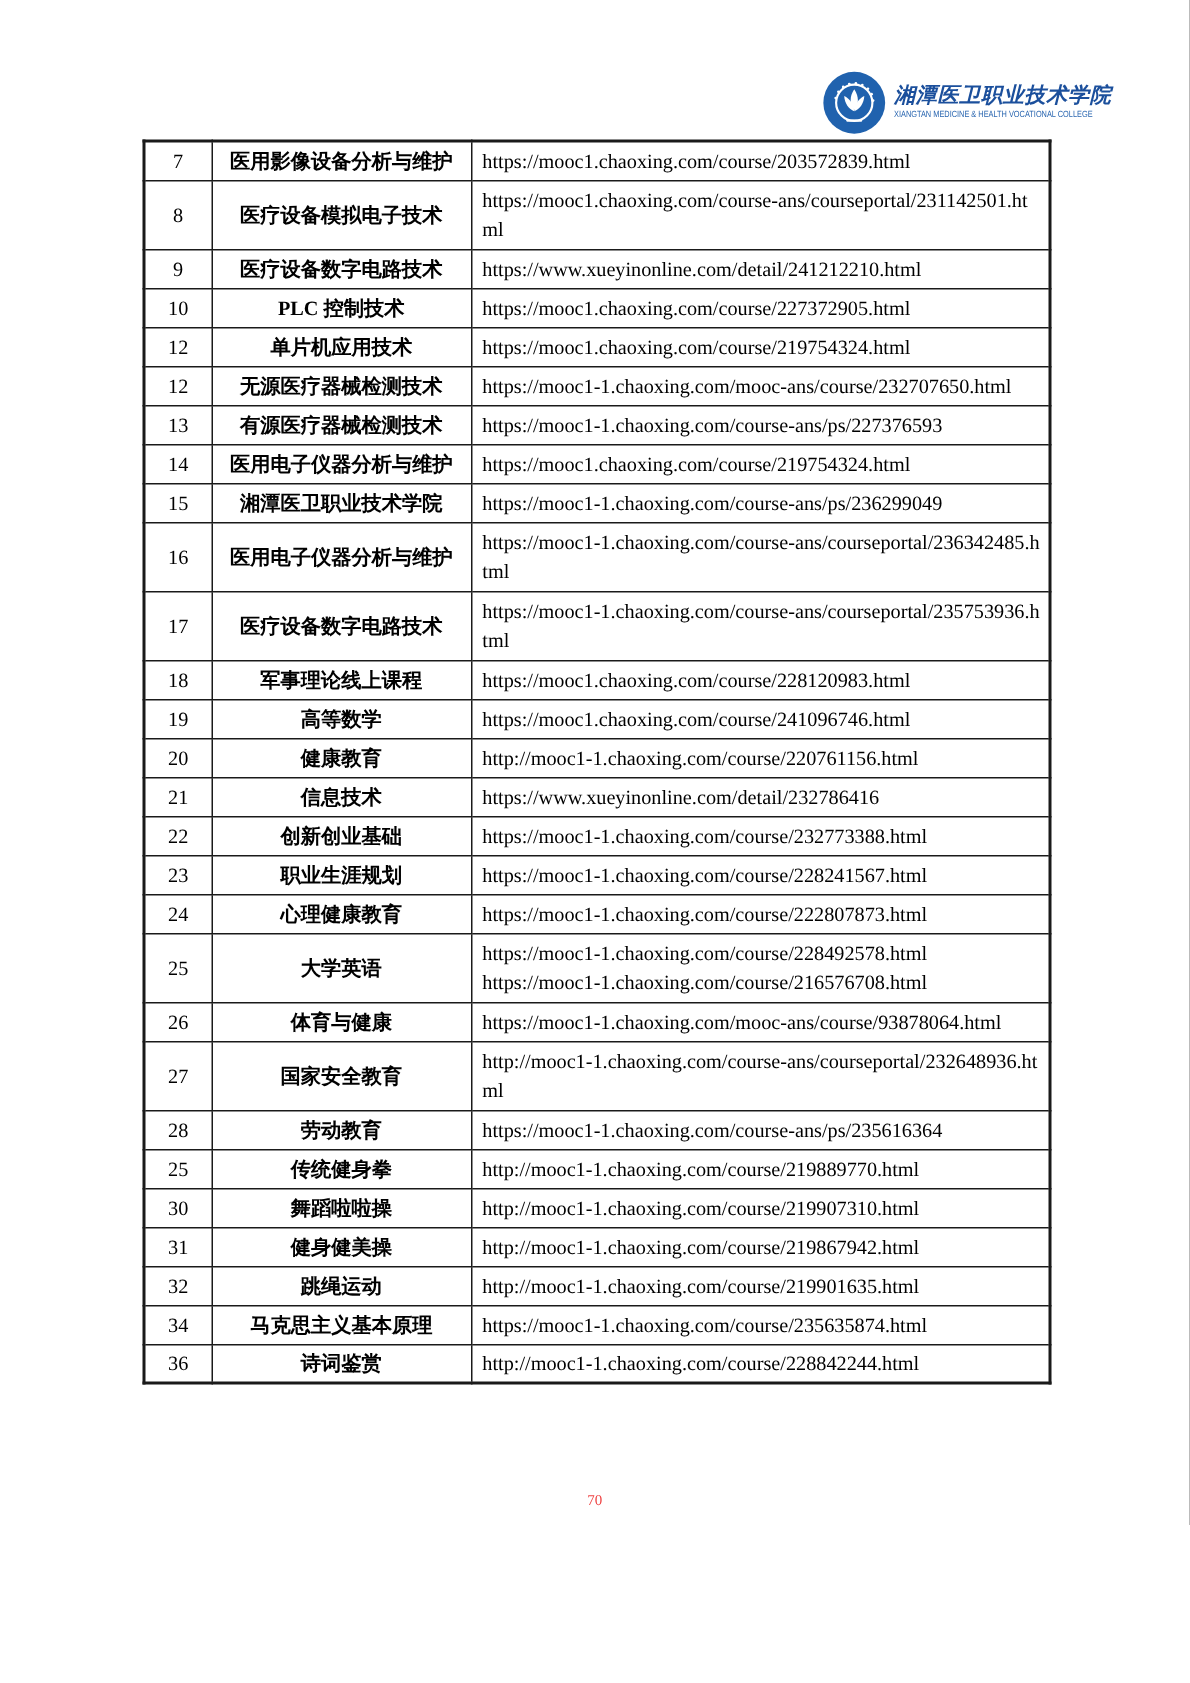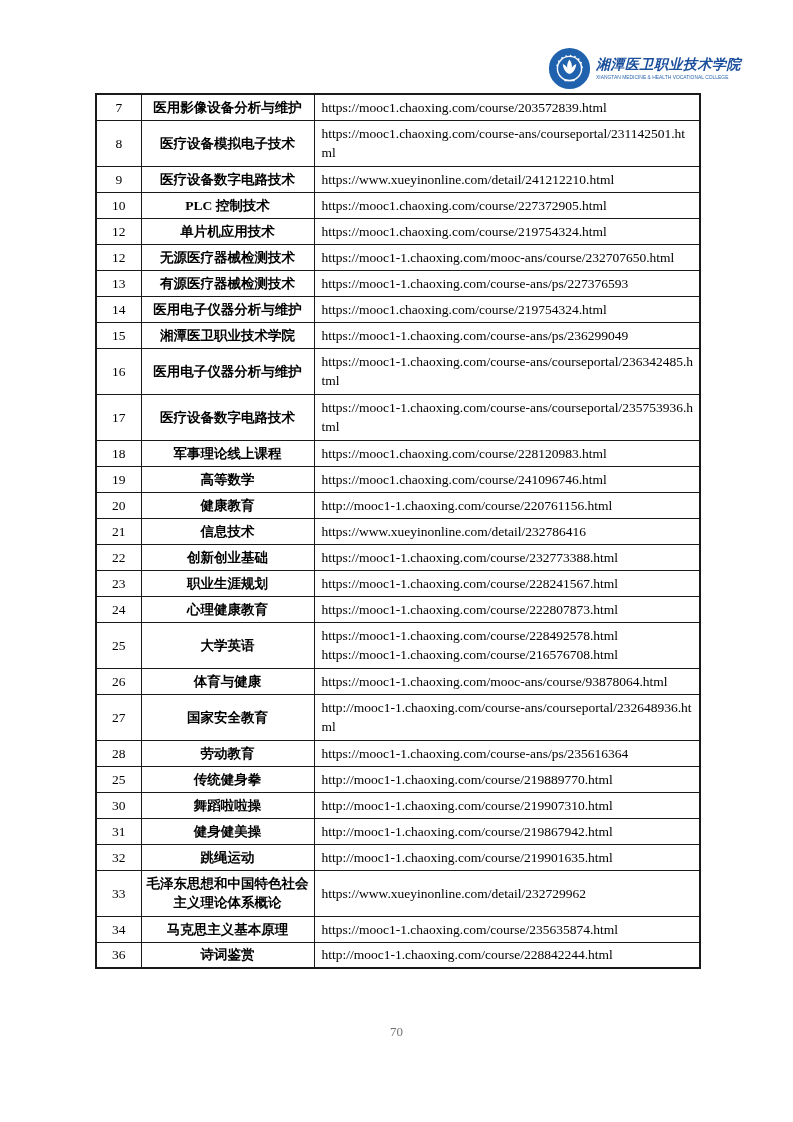--- a/index.html
+++ b/index.html
@@ -69,26 +69,26 @@
   tr.row     { height: 26px; }
   tr.row.tall{ height: 46px; }
   td.no-cell   { text-align: center; }
   td.name-cell { text-align: center; padding: 1px 4px; font-weight: bold; }
   td.url-cell  { text-align: left; padding: 1px 4px 1px 7px; word-break: break-all; }
   td.url-cell .url-line { display: block; }
 
   
   .footer-pagenum {
     position: absolute;
-    top: 1024px;
+    top: 995px;
     left: 0;
     width: 100%;
     text-align: center;
-    font-size: 13px;
-    color: #737373;
+    font-size: 10px;
+    color: #ef4444;
   }
 </style>
 </head>
 <body>
 
 <div class="page">
 
   <div class="logo">
     <svg class="emblem" viewBox="0 0 48 48" aria-hidden="true">
       <circle cx="24" cy="24" r="23" fill="#2062ae"></circle>
@@ -300,27 +300,20 @@
             <span class="url-line">http://mooc1-1.chaoxing.com/course/219867942.html</span>
           </td>
         </tr>
         <tr class="row">
           <td class="no-cell">32</td>
           <td class="name-cell">跳绳运动</td>
           <td class="url-cell">
             <span class="url-line">http://mooc1-1.chaoxing.com/course/219901635.html</span>
           </td>
         </tr>
-        <tr class="row tall">
-          <td class="no-cell">33</td>
-          <td class="name-cell">毛泽东思想和中国特色社会主义理论体系概论</td>
-          <td class="url-cell">
-            <span class="url-line">https://www.xueyinonline.com/detail/232729962</span>
-          </td>
-        </tr>
         <tr class="row">
           <td class="no-cell">34</td>
           <td class="name-cell">马克思主义基本原理</td>
           <td class="url-cell">
             <span class="url-line">https://mooc1-1.chaoxing.com/course/235635874.html</span>
           </td>
         </tr>
         <tr class="row">
           <td class="no-cell">36</td>
           <td class="name-cell">诗词鉴赏</td>

